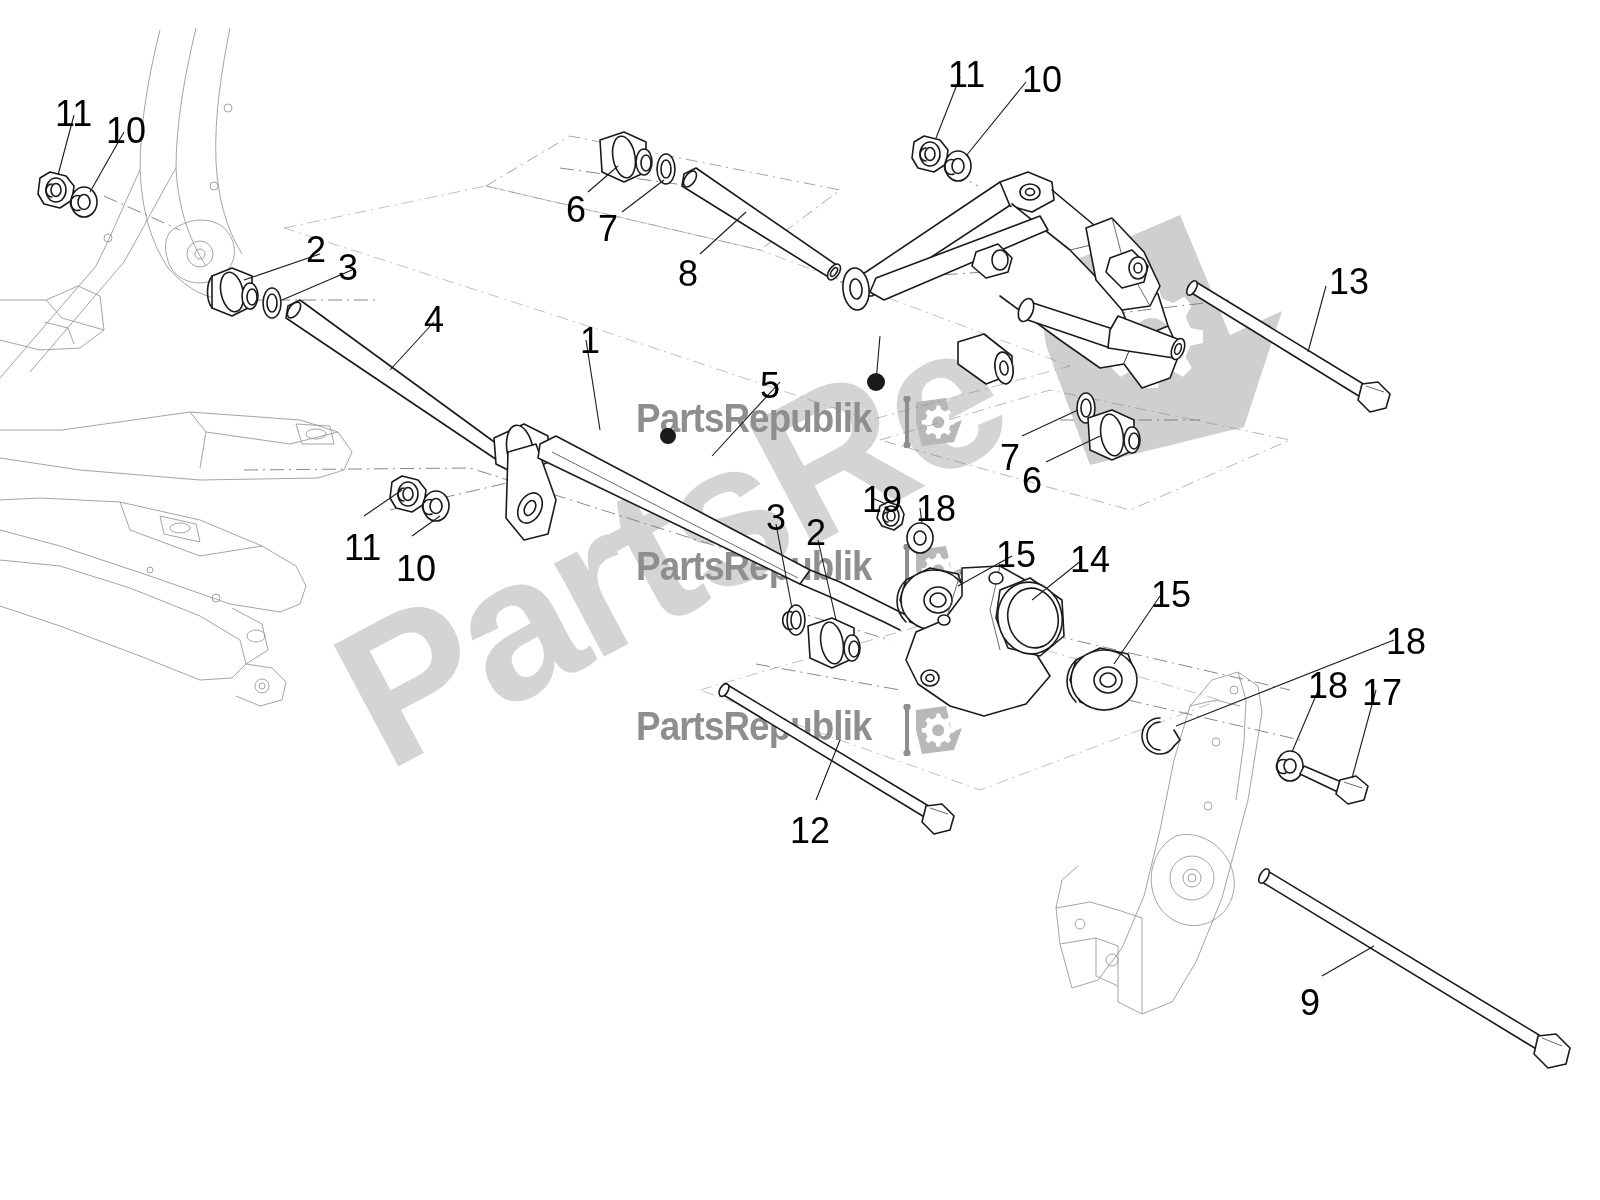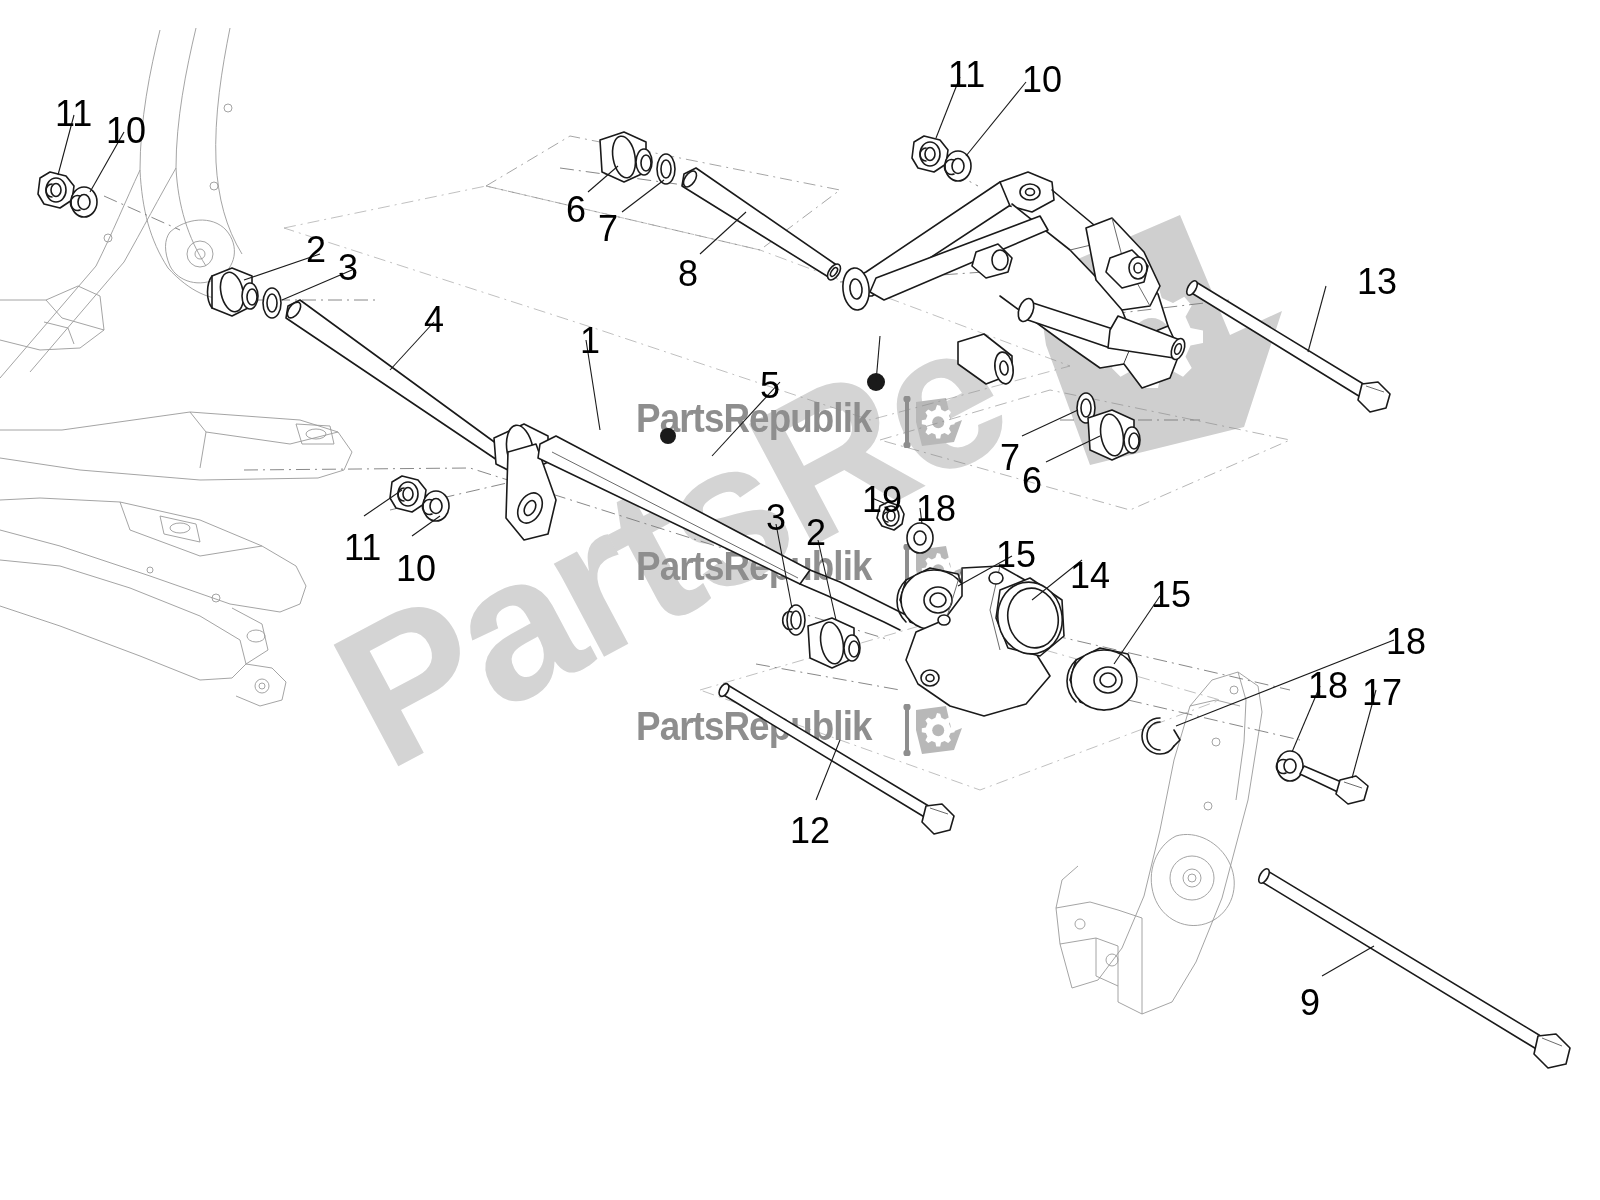--- a/index.html
+++ b/index.html
@@ -465,31 +465,31 @@
   <div class="callout" style="left:306px;top:232px;">2</div>
   <div class="callout" style="left:338px;top:250px;">3</div>
   <div class="callout" style="left:424px;top:302px;">4</div>
   <div class="callout" style="left:580px;top:323px;">1</div>
   <div class="callout" style="left:566px;top:192px;">6</div>
   <div class="callout" style="left:598px;top:211px;">7</div>
   <div class="callout" style="left:678px;top:256px;">8</div>
   <div class="callout" style="left:760px;top:368px;">5</div>
   <div class="callout" style="left:948px;top:57px;">11</div>
   <div class="callout" style="left:1022px;top:62px;">10</div>
-  <div class="callout" style="left:1357px;top:264px;">13</div>
+  <div class="callout" style="left:1329px;top:264px;">13</div>
   <div class="callout" style="left:1000px;top:440px;">7</div>
   <div class="callout" style="left:1022px;top:463px;">6</div>
   <div class="callout" style="left:344px;top:530px;">11</div>
   <div class="callout" style="left:396px;top:551px;">10</div>
   <div class="callout" style="left:766px;top:500px;">3</div>
   <div class="callout" style="left:806px;top:515px;">2</div>
   <div class="callout" style="left:862px;top:482px;">19</div>
   <div class="callout" style="left:916px;top:491px;">18</div>
   <div class="callout" style="left:996px;top:537px;">15</div>
-  <div class="callout" style="left:1070px;top:542px;margin-top:16px;">14</div>
+  <div class="callout" style="left:1070px;top:542px;">14</div>
   <div class="callout" style="left:1151px;top:577px;">15</div>
   <div class="callout" style="left:1386px;top:624px;">18</div>
   <div class="callout" style="left:1308px;top:668px;">18</div>
   <div class="callout" style="left:1362px;top:675px;text-align:right;">17</div>
   <div class="callout" style="left:790px;top:813px;">12</div>
   <div class="callout" style="left:1300px;top:985px;">9</div>
 
 </div>
 
 </body></html>

